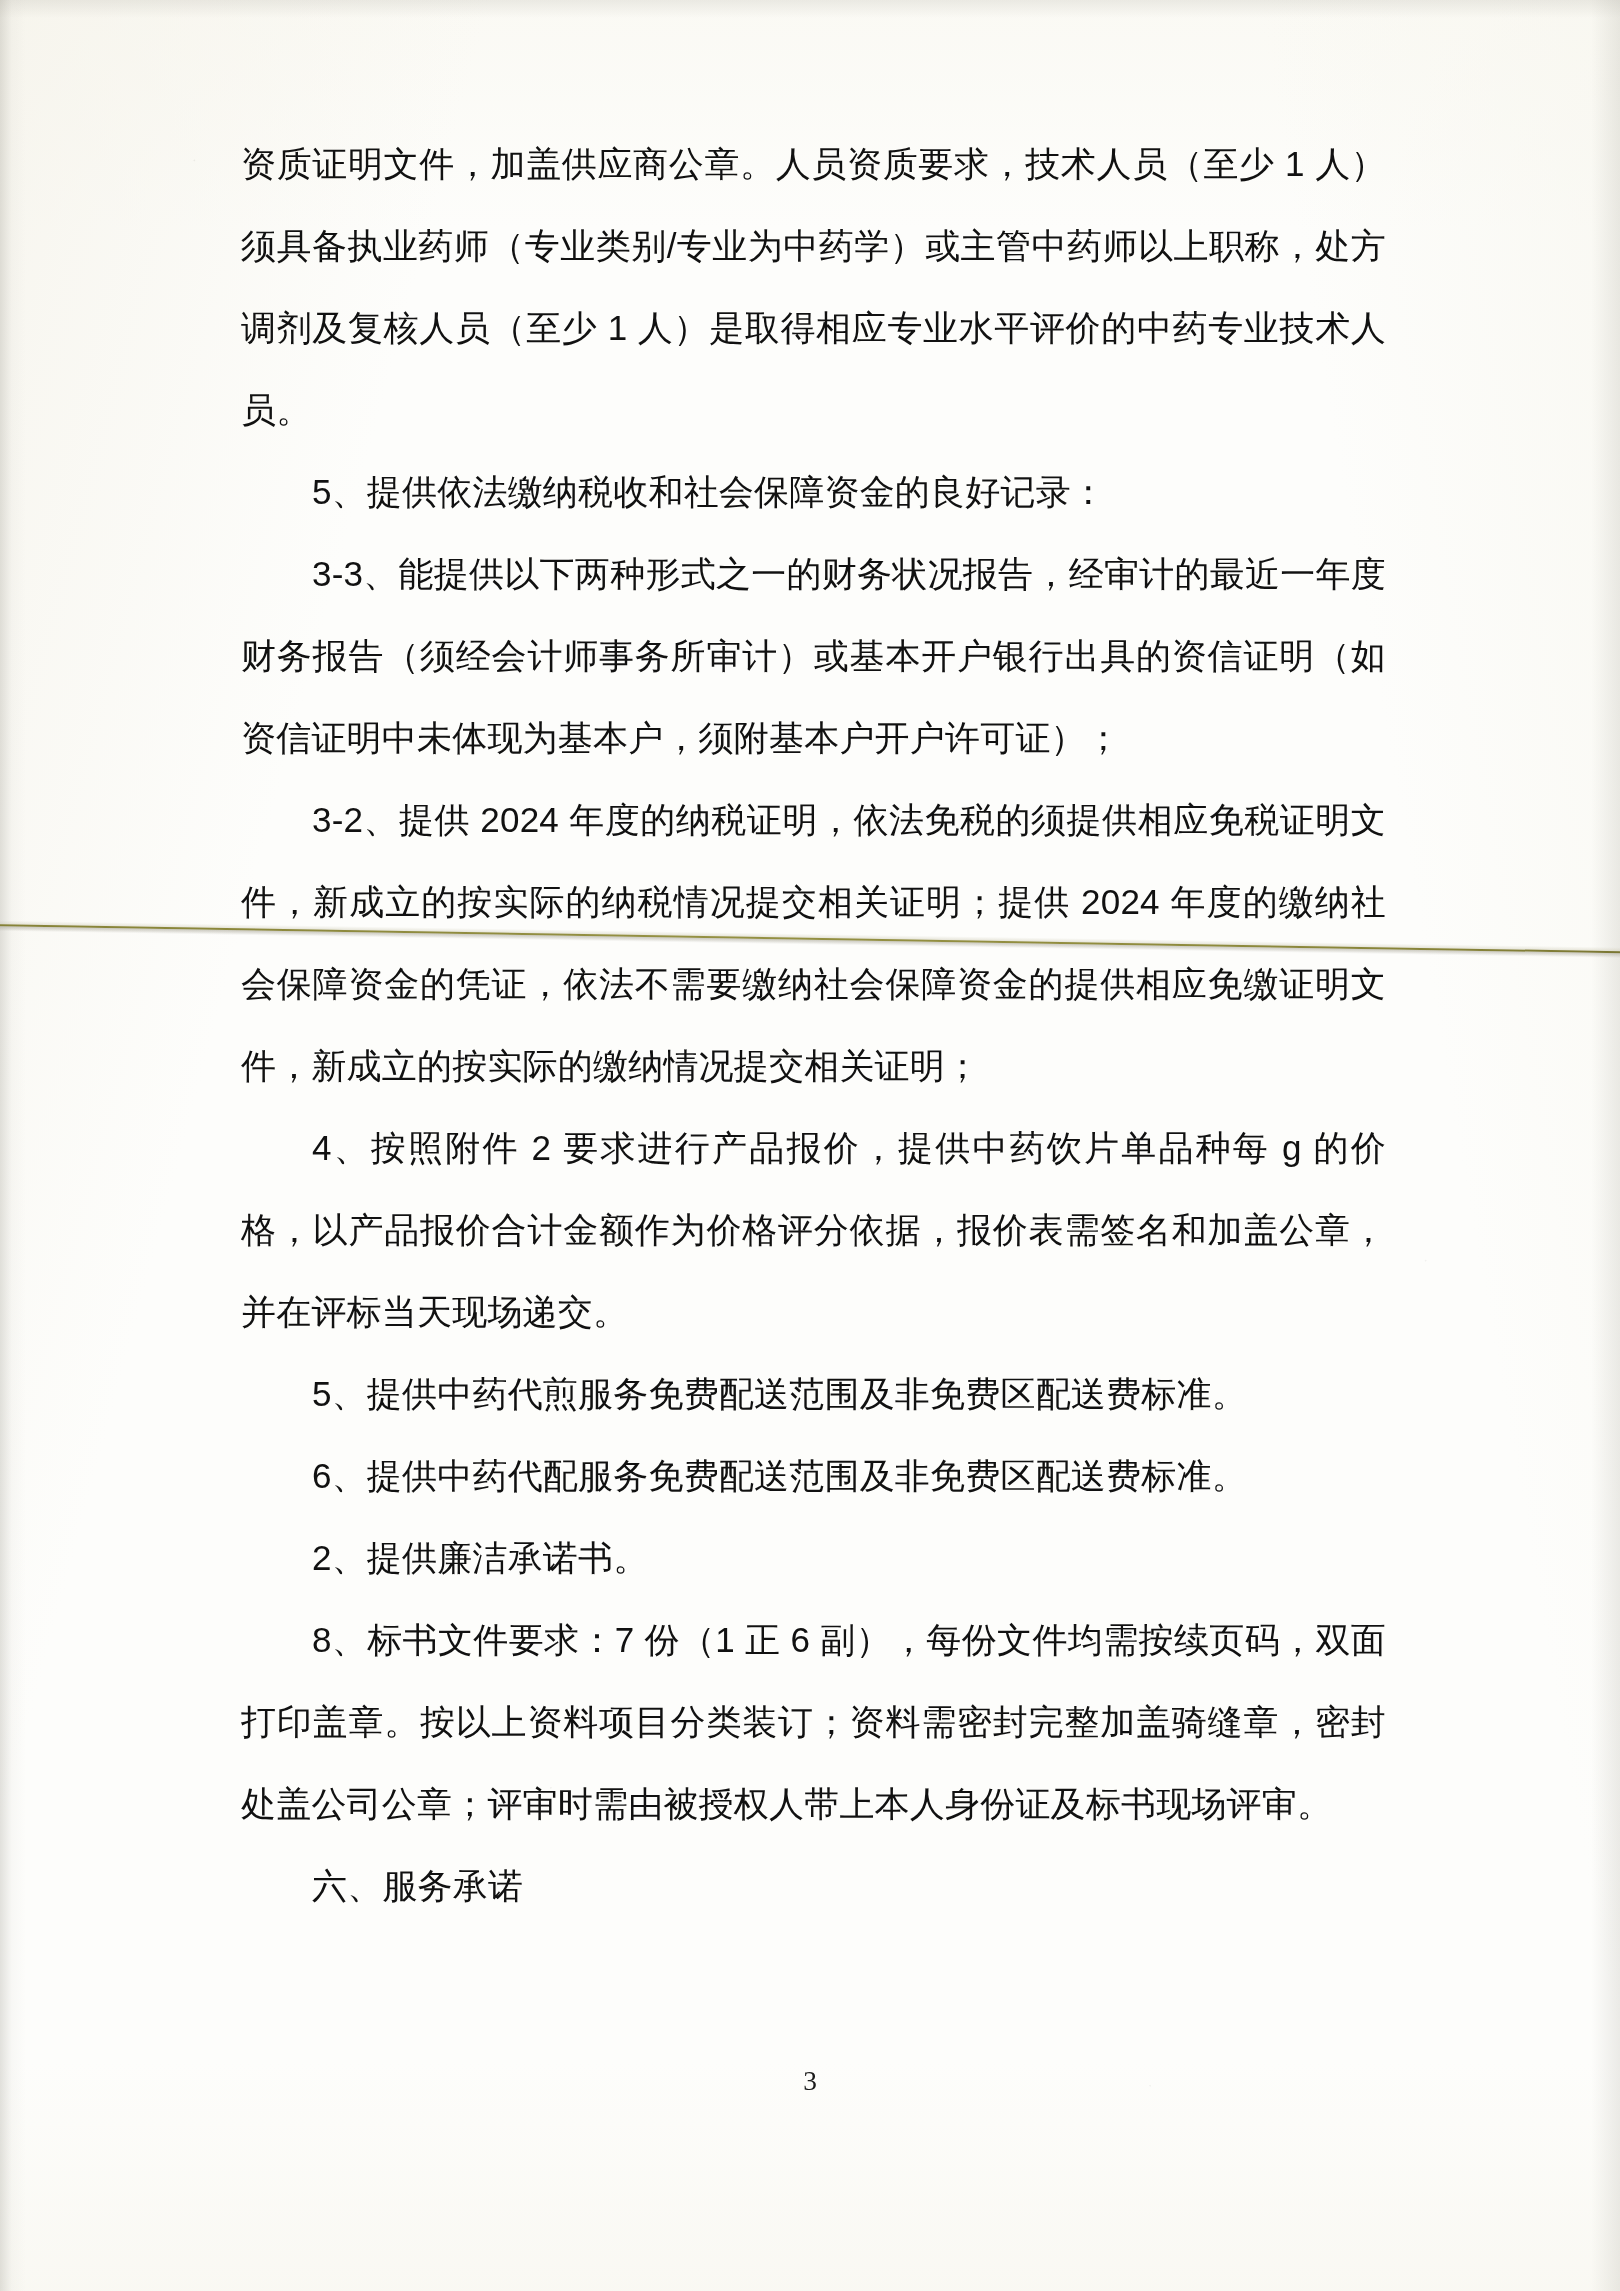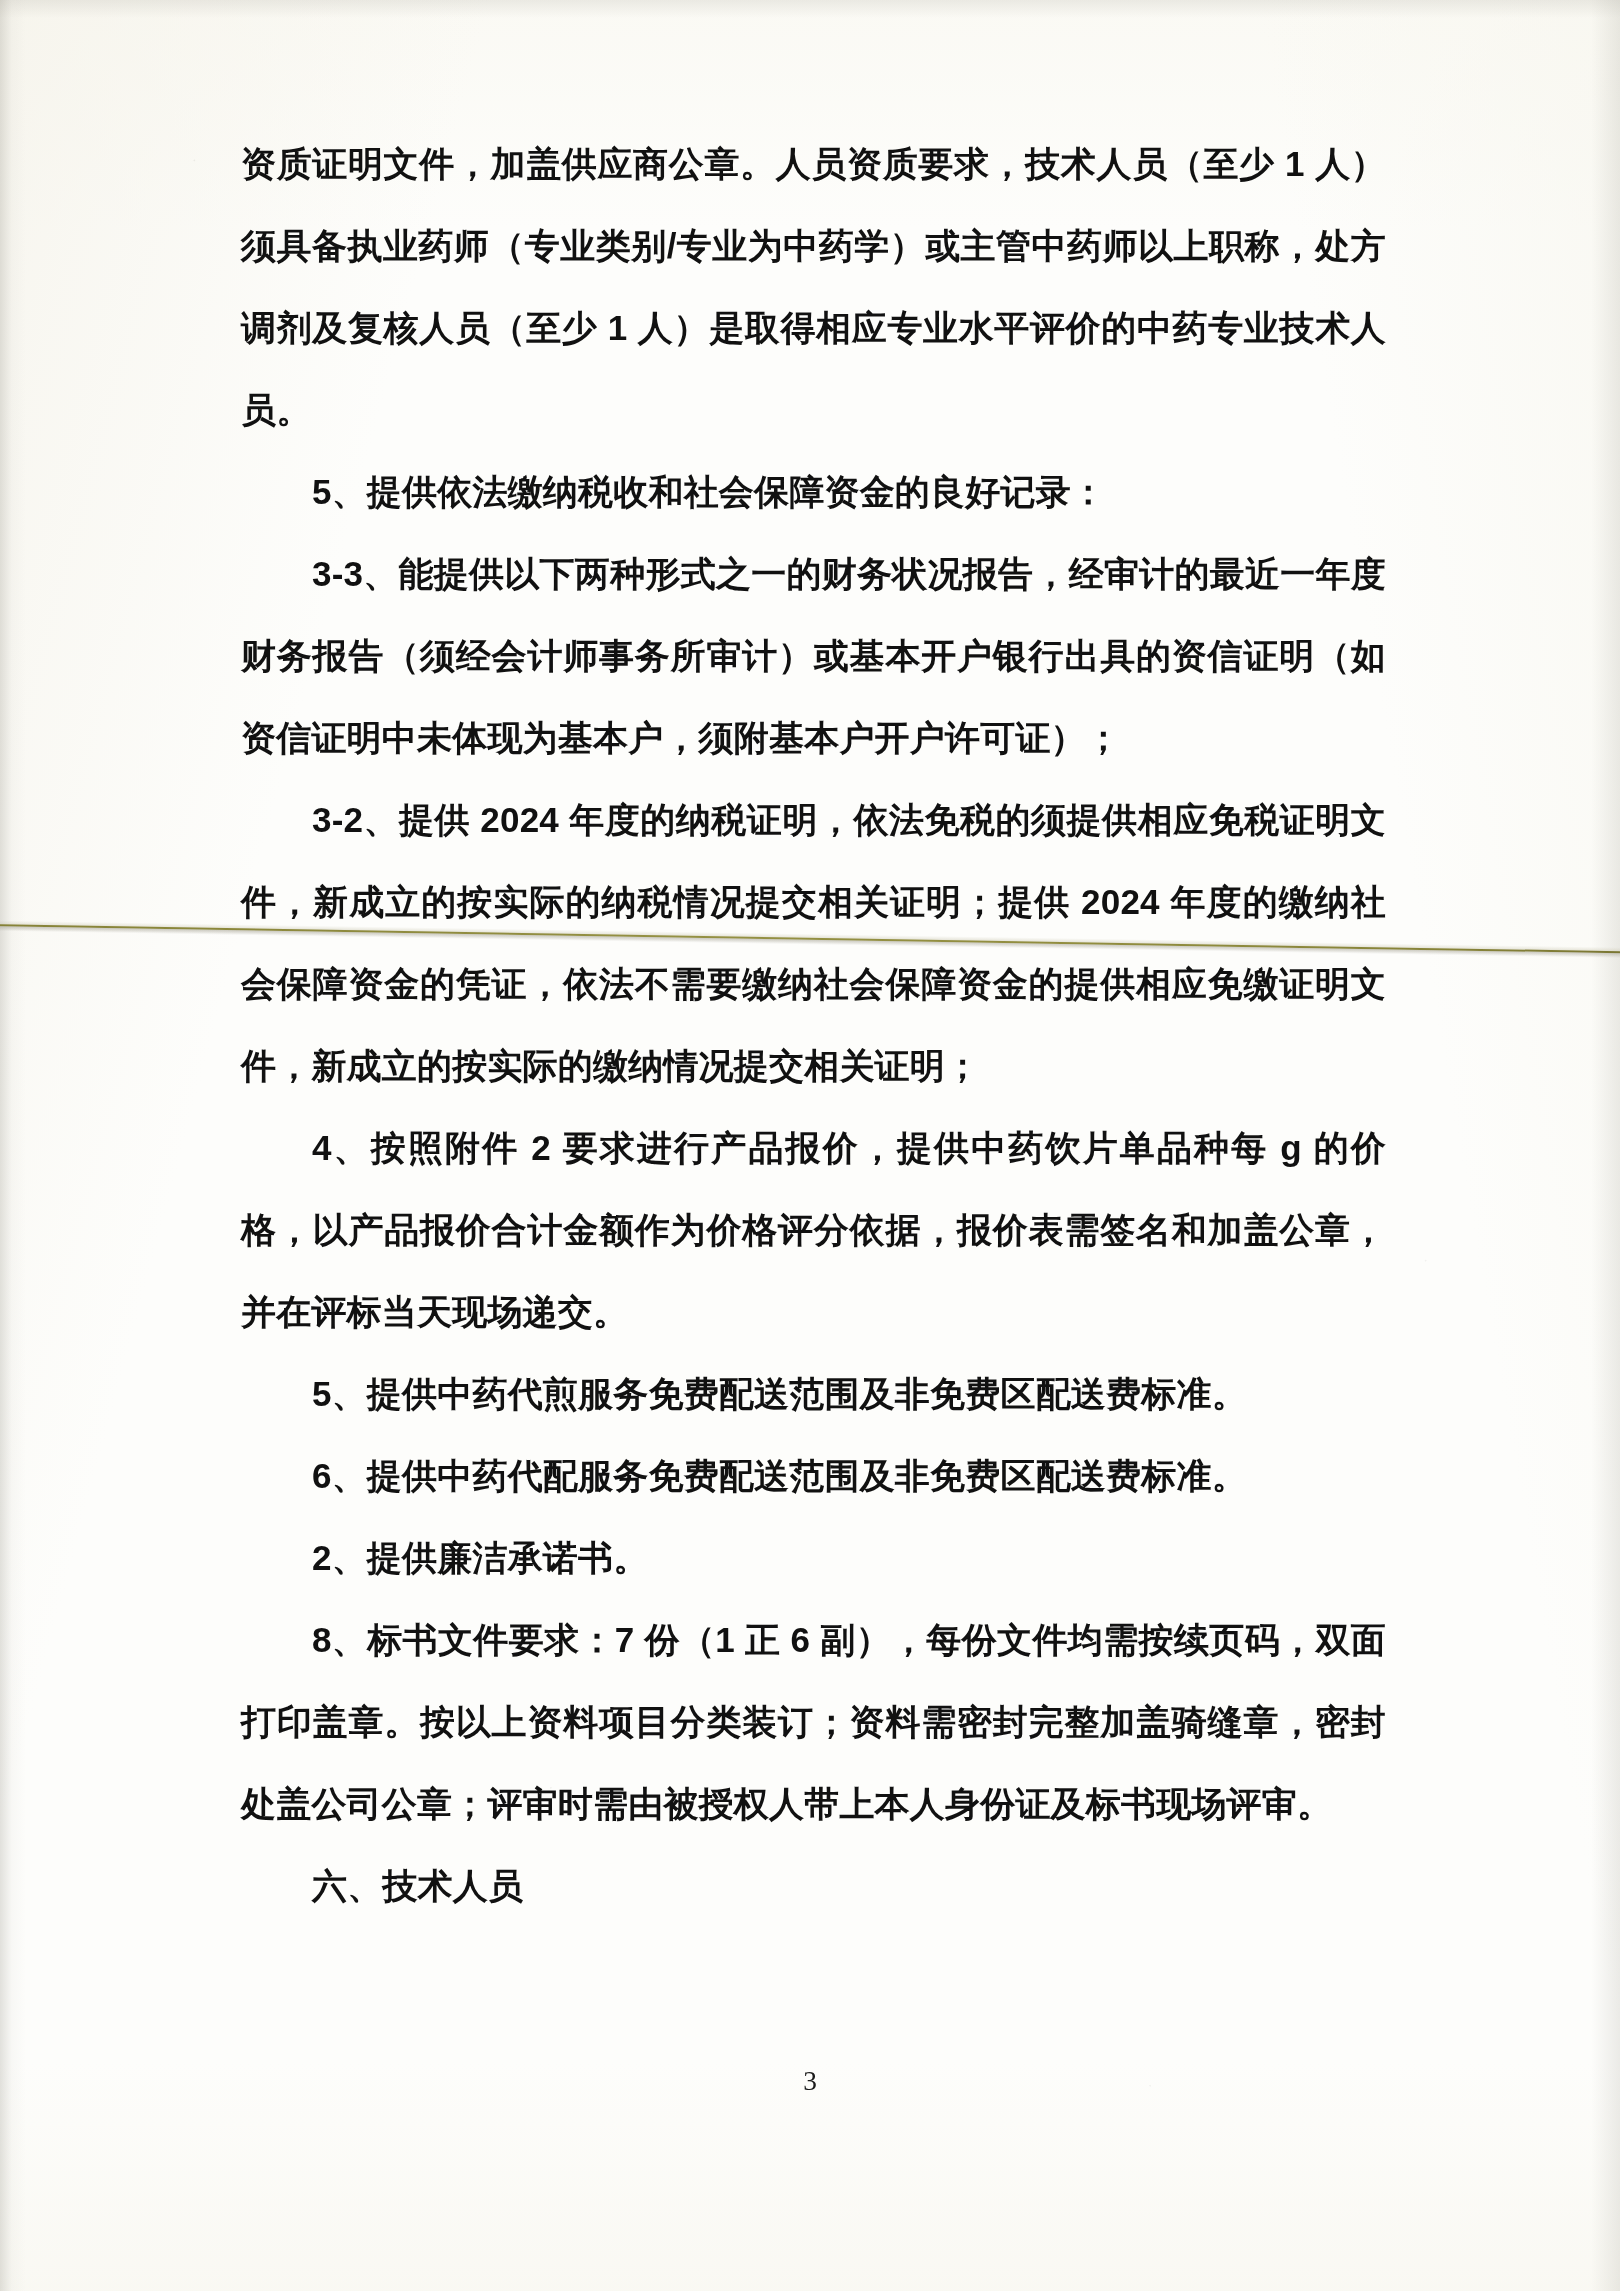--- a/index.html
+++ b/index.html
@@ -90,21 +90,21 @@
     width: 1145px;
   }
   .para {
     margin: 0 0 0px 0;
     font-size: 35px;
     line-height: 82px;
     color: #111111;
     letter-spacing: 0.2px;
     text-align: justify;
     text-justify: inter-ideograph;
-    font-weight: 700;
+    font-weight: 400;
   }
   .para.indent {
     text-indent: 71px;
   }
   .para.tight {
     text-align: left;
   }
   
   .para, .page-number {
     -webkit-font-smoothing: none;
@@ -147,21 +147,21 @@
   <div class="content">
     <p class="para">资质证明文件，加盖供应商公章。人员资质要求，技术人员（至少 1 人）须具备执业药师（专业类别/专业为中药学）或主管中药师以上职称，处方调剂及复核人员（至少 1 人）是取得相应专业水平评价的中药专业技术人员。</p>
     <p class="para indent">5、提供依法缴纳税收和社会保障资金的良好记录：</p>
     <p class="para indent">3-3、能提供以下两种形式之一的财务状况报告，经审计的最近一年度财务报告（须经会计师事务所审计）或基本开户银行出具的资信证明（如资信证明中未体现为基本户，须附基本户开户许可证）；</p>
     <p class="para indent">3-2、提供 2024 年度的纳税证明，依法免税的须提供相应免税证明文件，新成立的按实际的纳税情况提交相关证明；提供 2024 年度的缴纳社会保障资金的凭证，依法不需要缴纳社会保障资金的提供相应免缴证明文件，新成立的按实际的缴纳情况提交相关证明；</p>
     <p class="para indent">4、按照附件 2 要求进行产品报价，提供中药饮片单品种每 g 的价格，以产品报价合计金额作为价格评分依据，报价表需签名和加盖公章，并在评标当天现场递交。</p>
     <p class="para indent tight">5、提供中药代煎服务免费配送范围及非免费区配送费标准。</p>
     <p class="para indent tight">6、提供中药代配服务免费配送范围及非免费区配送费标准。</p>
     <p class="para indent tight">2、提供廉洁承诺书。</p>
     <p class="para indent">8、标书文件要求：7 份（1 正 6 副），每份文件均需按续页码，双面打印盖章。按以上资料项目分类装订；资料需密封完整加盖骑缝章，密封处盖公司公章；评审时需由被授权人带上本人身份证及标书现场评审。</p>
-    <p class="para indent tight">六、技术人员</p>
+    <p class="para indent tight">六、服务承诺</p>
   </div>
 
   <div class="scan-seam">
     <div class="seam-glow"></div>
     <div class="seam-line"></div>
     <div class="seam-under"></div>
   </div>
 
   <div class="speckle"></div>
 

